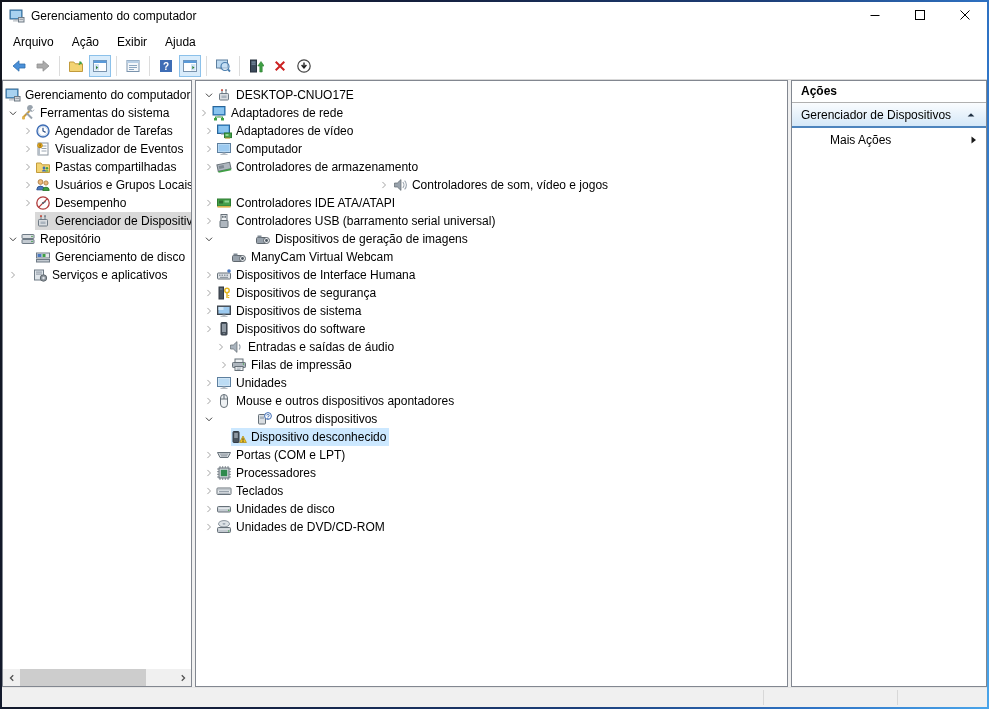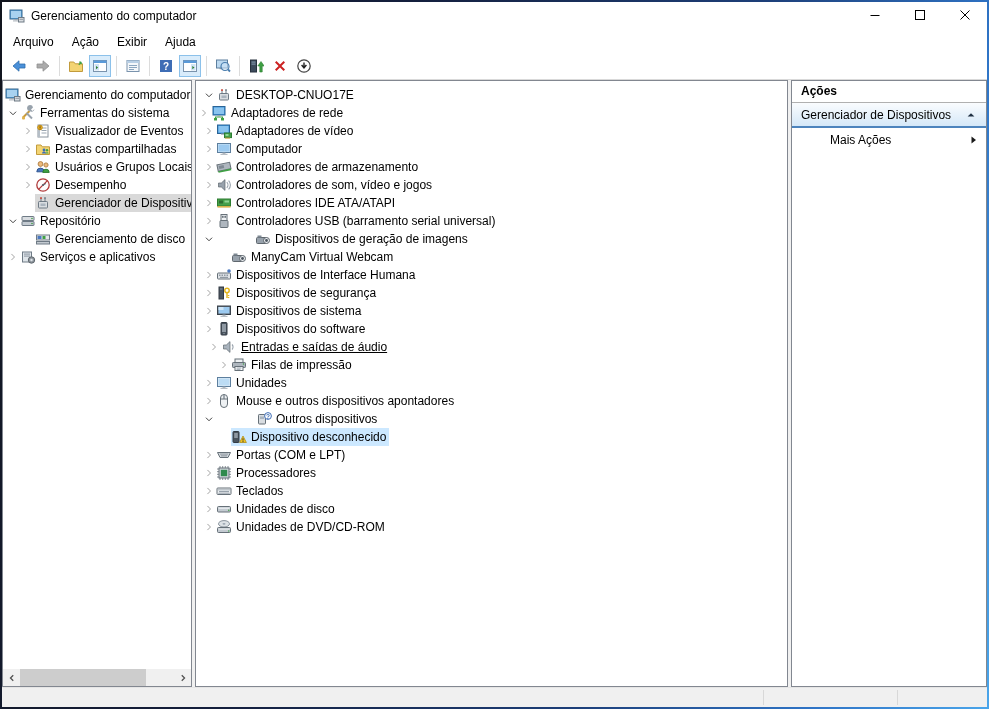--- a/index.html
+++ b/index.html
@@ -259,20 +259,37 @@
             </div>
             <div class="trow" style="padding-left: 17px;">
               <span class="chev">
                 <svg viewBox="0 0 16 16">
                   <path d="M6.2 4.5 L9.7 8 6.2 11.5" fill="none" stroke="#a0a0a0" stroke-width="1.1"></path>
                 </svg>
               </span>
               <span class="tcontent">
                 <span class="ticon">
                   <svg viewBox="0 0 16 16">
+                    <circle cx="8" cy="8" r="6" fill="#f2f7fb" stroke="#3e6db5" stroke-width="1.4"></circle>
+                    <circle cx="8" cy="8" r="4.6" fill="#fff" stroke="#9ab4d6" stroke-width="0.5"></circle>
+                    <path d="M8 4.8 V8 l2.6 1.4" stroke="#2c4f86" stroke-width="1.2" fill="none"></path>
+                  </svg>
+                </span>
+                <span class="tlabel">Agendador de Tarefas</span>
+              </span>
+            </div>
+            <div class="trow" style="padding-left: 17px;">
+              <span class="chev">
+                <svg viewBox="0 0 16 16">
+                  <path d="M6.2 4.5 L9.7 8 6.2 11.5" fill="none" stroke="#a0a0a0" stroke-width="1.1"></path>
+                </svg>
+              </span>
+              <span class="tcontent">
+                <span class="ticon">
+                  <svg viewBox="0 0 16 16">
                     <rect x="3" y="2" width="10" height="12" fill="#fff" stroke="#8a949e"></rect>
                     <rect x="3" y="2" width="2" height="12" fill="#b5bec7"></rect>
                     <line x1="6.5" y1="5" x2="11.5" y2="5" stroke="#9aa5b0"></line>
                     <line x1="6.5" y1="7.5" x2="11.5" y2="7.5" stroke="#9aa5b0"></line>
                     <line x1="6.5" y1="10" x2="11.5" y2="10" stroke="#9aa5b0"></line>
                     <circle cx="5" cy="4.5" r="2.3" fill="#f0b429" stroke="#c08b12"></circle>
                     <rect x="4.6" y="3.2" width="0.9" height="1.8" fill="#5a3c00"></rect>
                     <rect x="4.6" y="5.4" width="0.9" height="0.9" fill="#5a3c00"></rect>
                   </svg>
                 </span>
@@ -375,21 +392,21 @@
                   <svg viewBox="0 0 16 16">
                     <rect x="1.5" y="4" width="13" height="5" fill="#e4e8ec" stroke="#6e7a85"></rect>
                     <rect x="2.5" y="5" width="4" height="3" fill="#4a78c0"></rect>
                     <rect x="7.5" y="5" width="3" height="3" fill="#3fa044"></rect>
                     <rect x="1.5" y="10.5" width="13" height="2.5" fill="#c3cad1" stroke="#6e7a85"></rect>
                   </svg>
                 </span>
                 <span class="tlabel">Gerenciamento de disco</span>
               </span>
             </div>
-            <div class="trow" style="padding-left: 2px;">
+            <div class="trow" style="padding-left: 2px; gap: 12px;">
               <span class="chev">
                 <svg viewBox="0 0 16 16">
                   <path d="M6.2 4.5 L9.7 8 6.2 11.5" fill="none" stroke="#a0a0a0" stroke-width="1.1"></path>
                 </svg>
               </span>
               <span class="tcontent">
                 <span class="ticon">
                   <svg viewBox="0 0 16 16">
                     <rect x="2.5" y="3" width="9" height="10" fill="#dfe5ea" stroke="#6e7a85"></rect>
                     <rect x="4" y="4.5" width="6" height="1.2" fill="#98a2ac"></rect>
@@ -509,21 +526,21 @@
                     <g transform="rotate(-12 8 8)">
                       <rect x="1.5" y="4.5" width="13" height="6.5" fill="#aeb6be" stroke="#667078"></rect>
                       <rect x="3" y="6" width="5" height="3" fill="#7f8993"></rect>
                       <rect x="1.5" y="11" width="13" height="1.6" fill="#3fa044"></rect>
                     </g>
                   </svg>
                 </span>
                 <span class="tlabel">Controladores de armazenamento</span>
               </span>
             </div>
-            <div class="trow" style="padding-left: 5px;">
+            <div class="trow" style="padding-left: 5px; justify-content: center;">
               <span class="chev">
                 <svg viewBox="0 0 16 16">
                   <path d="M6.2 4.5 L9.7 8 6.2 11.5" fill="none" stroke="#a0a0a0" stroke-width="1.1"></path>
                 </svg>
               </span>
               <span class="tcontent">
                 <span class="ticon">
                   <svg viewBox="0 0 16 16">
                     <path d="M2.5 6 v4 h2.8 l3.7 3.4 V2.6 L5.3 6 Z" fill="#98a2ac" stroke="#5f676e" stroke-width="0.7"></path>
                     <path d="M10.8 5.2 a4 4 0 0 1 0 5.6 M12.6 3.6 a6.3 6.3 0 0 1 0 8.8" stroke="#98a2ac" stroke-width="1.1" fill="none"></path>
@@ -670,21 +687,21 @@
                 <span class="ticon">
                   <svg viewBox="0 0 16 16">
                     <rect x="5" y="1.5" width="6" height="12.5" rx="0.8" fill="#4a545e" stroke="#333b44"></rect>
                     <rect x="6" y="3" width="4" height="8" fill="#8f99a3"></rect>
                     <circle cx="8" cy="12.6" r="0.7" fill="#9aa5b0"></circle>
                   </svg>
                 </span>
                 <span class="tlabel">Dispositivos do software</span>
               </span>
             </div>
-            <div class="trow" style="padding-left: 10px; text-decoration: underline;">
+            <div class="trow" style="padding-left: 17px;">
               <span class="chev">
                 <svg viewBox="0 0 16 16">
                   <path d="M6.2 4.5 L9.7 8 6.2 11.5" fill="none" stroke="#a0a0a0" stroke-width="1.1"></path>
                 </svg>
               </span>
               <span class="tcontent">
                 <span class="ticon">
                   <svg viewBox="0 0 16 16">
                     <path d="M2.5 6 v4 h2.8 l3.7 3.4 V2.6 L5.3 6 Z" fill="#aab4be" stroke="#5f676e" stroke-width="0.7"></path>
                     <path d="M11 5.5 a3.5 3.5 0 0 1 0 5" stroke="#98a2ac" stroke-width="1.1" fill="none"></path>

